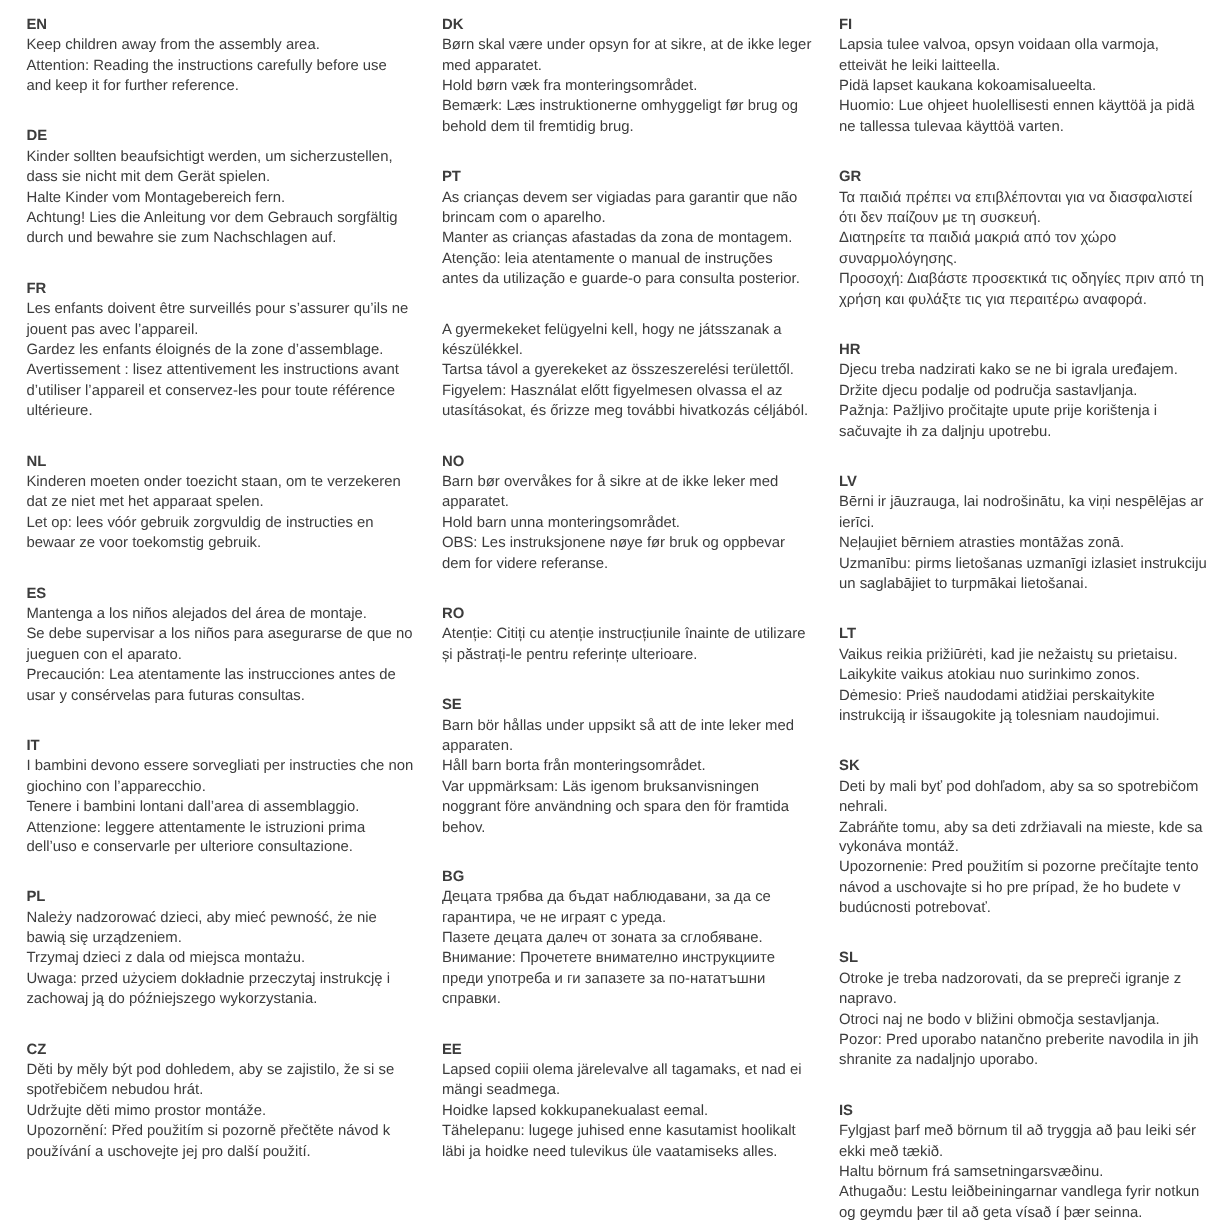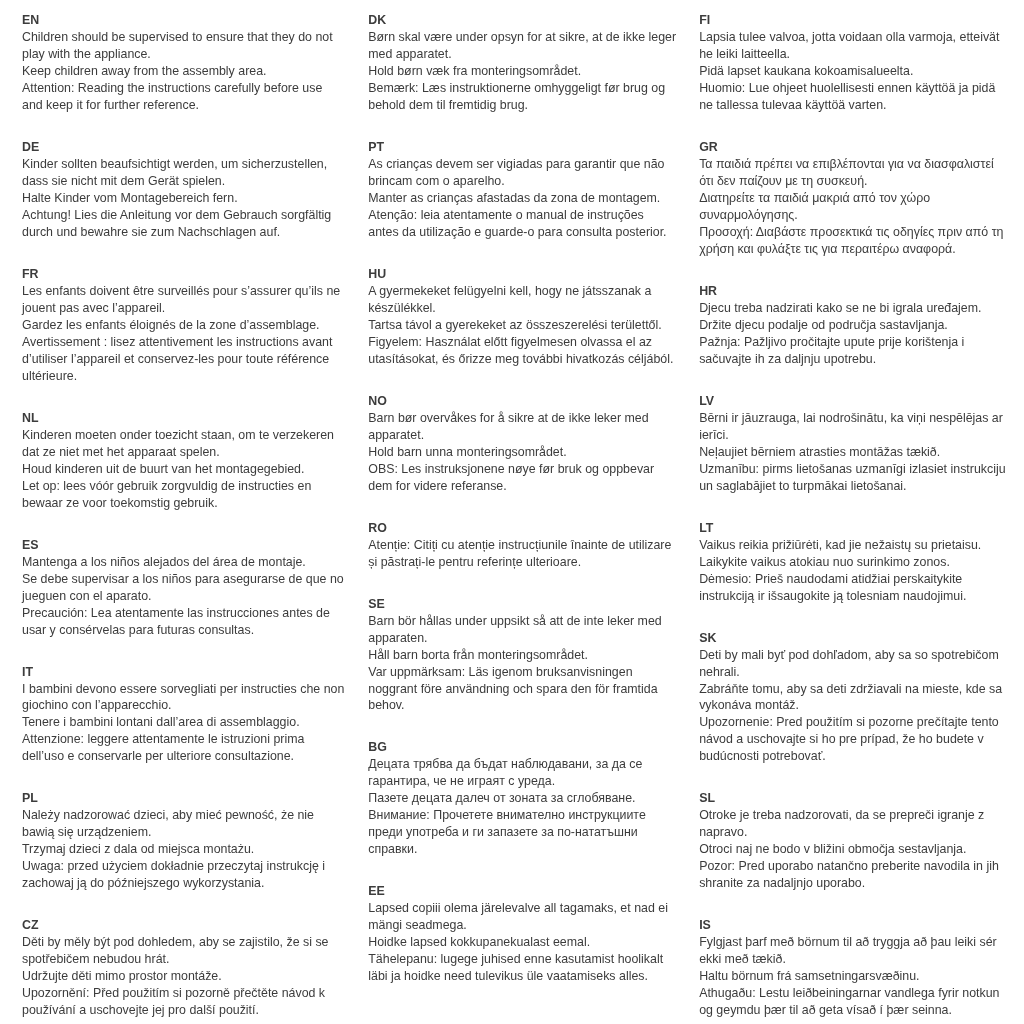--- a/index.html
+++ b/index.html
@@ -44,40 +44,38 @@
     hyphens: auto;
   }
 </style>
 </head>
 <body>
 
 <main class="page">
     <div class="col">
       <section class="lang-section">
         <h3 class="lang-code">EN</h3>
-        <p class="instruction">Children should be supervised to ensure that they do not play with the appliance.</p>
         <p class="instruction">Keep children away from the assembly area.</p>
         <p class="instruction">Attention: Reading the instructions carefully before use and keep it for further reference.</p>
       </section>
       <section class="lang-section">
         <h3 class="lang-code">DE</h3>
         <p class="instruction">Kinder sollten beaufsichtigt werden, um sicherzustellen, dass sie nicht mit dem Gerät spielen.</p>
         <p class="instruction">Halte Kinder vom Montagebereich fern.</p>
         <p class="instruction">Achtung! Lies die Anleitung vor dem Gebrauch sorgfältig durch und bewahre sie zum Nachschlagen auf.</p>
       </section>
       <section class="lang-section">
         <h3 class="lang-code">FR</h3>
         <p class="instruction">Les enfants doivent être surveillés pour s’assurer qu’ils ne jouent pas avec l’appareil.</p>
         <p class="instruction">Gardez les enfants éloignés de la zone d’assemblage.</p>
         <p class="instruction">Avertissement : lisez attentivement les instructions avant d’utiliser l’appareil et conservez-les pour toute référence ultérieure.</p>
       </section>
       <section class="lang-section">
         <h3 class="lang-code">NL</h3>
         <p class="instruction">Kinderen moeten onder toezicht staan, om te verzekeren dat ze niet met het apparaat spelen.</p>
-        <p class="instruction">Houd kinderen uit de buurt van het montagegebied.</p>
         <p class="instruction">Let op: lees vóór gebruik zorgvuldig de instructies en bewaar ze voor toekomstig gebruik.</p>
       </section>
       <section class="lang-section">
         <h3 class="lang-code">ES</h3>
         <p class="instruction">Mantenga a los niños alejados del área de montaje.</p>
         <p class="instruction">Se debe supervisar a los niños para asegurarse de que no jueguen con el aparato.</p>
         <p class="instruction">Precaución: Lea atentamente las instrucciones antes de usar y consérvelas para futuras consultas.</p>
       </section>
       <section class="lang-section">
         <h3 class="lang-code">IT</h3>
@@ -105,21 +103,20 @@
         <p class="instruction">Hold børn væk fra monteringsområdet.</p>
         <p class="instruction">Bemærk: Læs instruktionerne omhyggeligt før brug og behold dem til fremtidig brug.</p>
       </section>
       <section class="lang-section">
         <h3 class="lang-code">PT</h3>
         <p class="instruction">As crianças devem ser vigiadas para garantir que não brincam com o aparelho.</p>
         <p class="instruction">Manter as crianças afastadas da zona de montagem.</p>
         <p class="instruction">Atenção: leia atentamente o manual de instruções antes da utilização e guarde-o para consulta posterior.</p>
       </section>
       <section class="lang-section">
-        <h3 class="lang-code">HU</h3>
         <p class="instruction">A gyermekeket felügyelni kell, hogy ne játsszanak a készülékkel.</p>
         <p class="instruction">Tartsa távol a gyerekeket az összeszerelési területtől.</p>
         <p class="instruction">Figyelem: Használat előtt figyelmesen olvassa el az utasításokat, és őrizze meg további hivatkozás céljából.</p>
       </section>
       <section class="lang-section">
         <h3 class="lang-code">NO</h3>
         <p class="instruction">Barn bør overvåkes for å sikre at de ikke leker med apparatet.</p>
         <p class="instruction">Hold barn unna monteringsområdet.</p>
         <p class="instruction">OBS: Les instruksjonene nøye før bruk og oppbevar dem for videre referanse.</p>
       </section>
@@ -142,40 +139,40 @@
       <section class="lang-section">
         <h3 class="lang-code">EE</h3>
         <p class="instruction">Lapsed copiii olema järelevalve all tagamaks, et nad ei mängi seadmega.</p>
         <p class="instruction">Hoidke lapsed kokkupanekualast eemal.</p>
         <p class="instruction">Tähelepanu: lugege juhised enne kasutamist hoolikalt läbi ja hoidke need tulevikus üle vaatamiseks alles.</p>
       </section>
     </div>
     <div class="col">
       <section class="lang-section">
         <h3 class="lang-code">FI</h3>
-        <p class="instruction">Lapsia tulee valvoa, jotta voidaan olla varmoja, etteivät he leiki laitteella.</p>
+        <p class="instruction">Lapsia tulee valvoa, opsyn voidaan olla varmoja, etteivät he leiki laitteella.</p>
         <p class="instruction">Pidä lapset kaukana kokoamisalueelta.</p>
         <p class="instruction">Huomio: Lue ohjeet huolellisesti ennen käyttöä ja pidä ne tallessa tulevaa käyttöä varten.</p>
       </section>
       <section class="lang-section">
         <h3 class="lang-code">GR</h3>
         <p class="instruction">Τα παιδιά πρέπει να επιβλέπονται για να διασφαλιστεί ότι δεν παίζουν με τη συσκευή.</p>
         <p class="instruction">Διατηρείτε τα παιδιά μακριά από τον χώρο συναρμολόγησης.</p>
         <p class="instruction">Προσοχή: Διαβάστε προσεκτικά τις οδηγίες πριν από τη χρήση και φυλάξτε τις για περαιτέρω αναφορά.</p>
       </section>
       <section class="lang-section">
         <h3 class="lang-code">HR</h3>
         <p class="instruction">Djecu treba nadzirati kako se ne bi igrala uređajem.</p>
         <p class="instruction">Držite djecu podalje od područja sastavljanja.</p>
         <p class="instruction">Pažnja: Pažljivo pročitajte upute prije korištenja i sačuvajte ih za daljnju upotrebu.</p>
       </section>
       <section class="lang-section">
         <h3 class="lang-code">LV</h3>
         <p class="instruction">Bērni ir jāuzrauga, lai nodrošinātu, ka viņi nespēlējas ar ierīci.</p>
-        <p class="instruction">Neļaujiet bērniem atrasties montāžas tækið.</p>
+        <p class="instruction">Neļaujiet bērniem atrasties montāžas zonā.</p>
         <p class="instruction">Uzmanību: pirms lietošanas uzmanīgi izlasiet instrukciju un saglabājiet to turpmākai lietošanai.</p>
       </section>
       <section class="lang-section">
         <h3 class="lang-code">LT</h3>
         <p class="instruction">Vaikus reikia prižiūrėti, kad jie nežaistų su prietaisu.</p>
         <p class="instruction">Laikykite vaikus atokiau nuo surinkimo zonos.</p>
         <p class="instruction">Dėmesio: Prieš naudodami atidžiai perskaitykite instrukciją ir išsaugokite ją tolesniam naudojimui.</p>
       </section>
       <section class="lang-section">
         <h3 class="lang-code">SK</h3>

